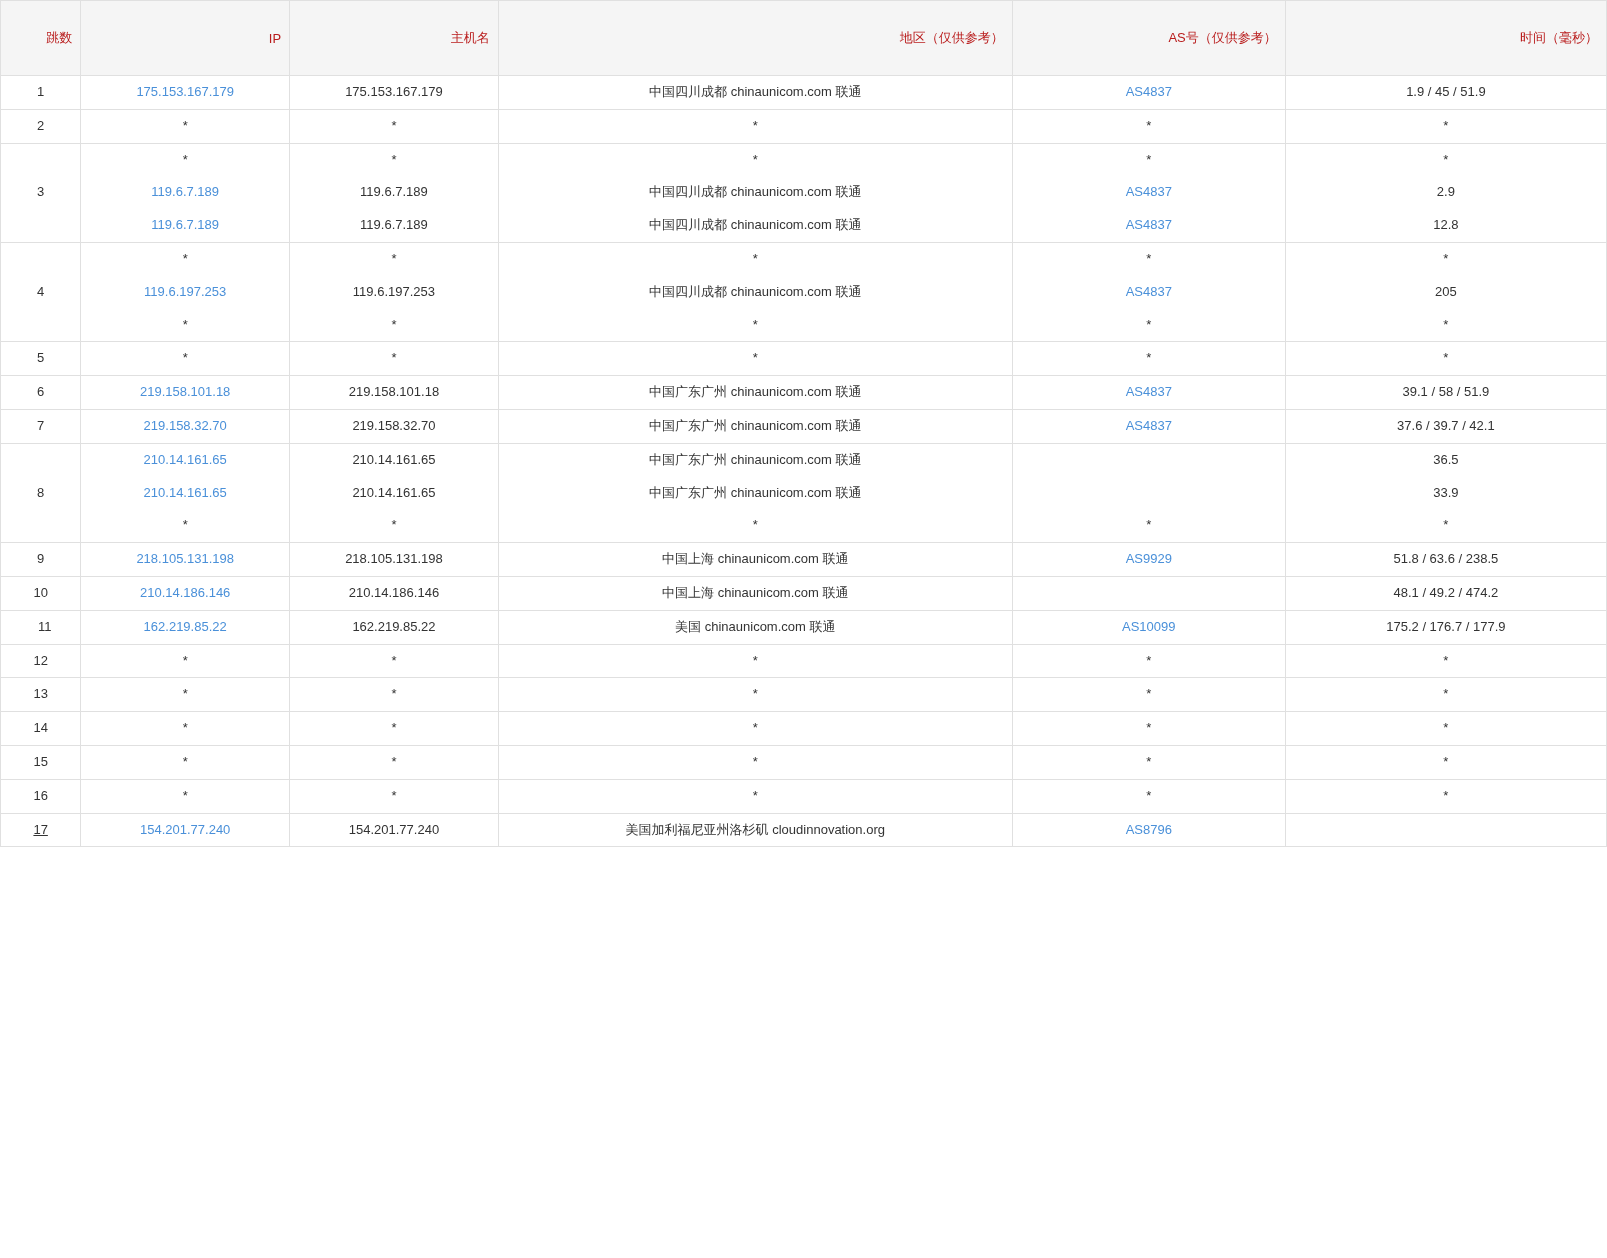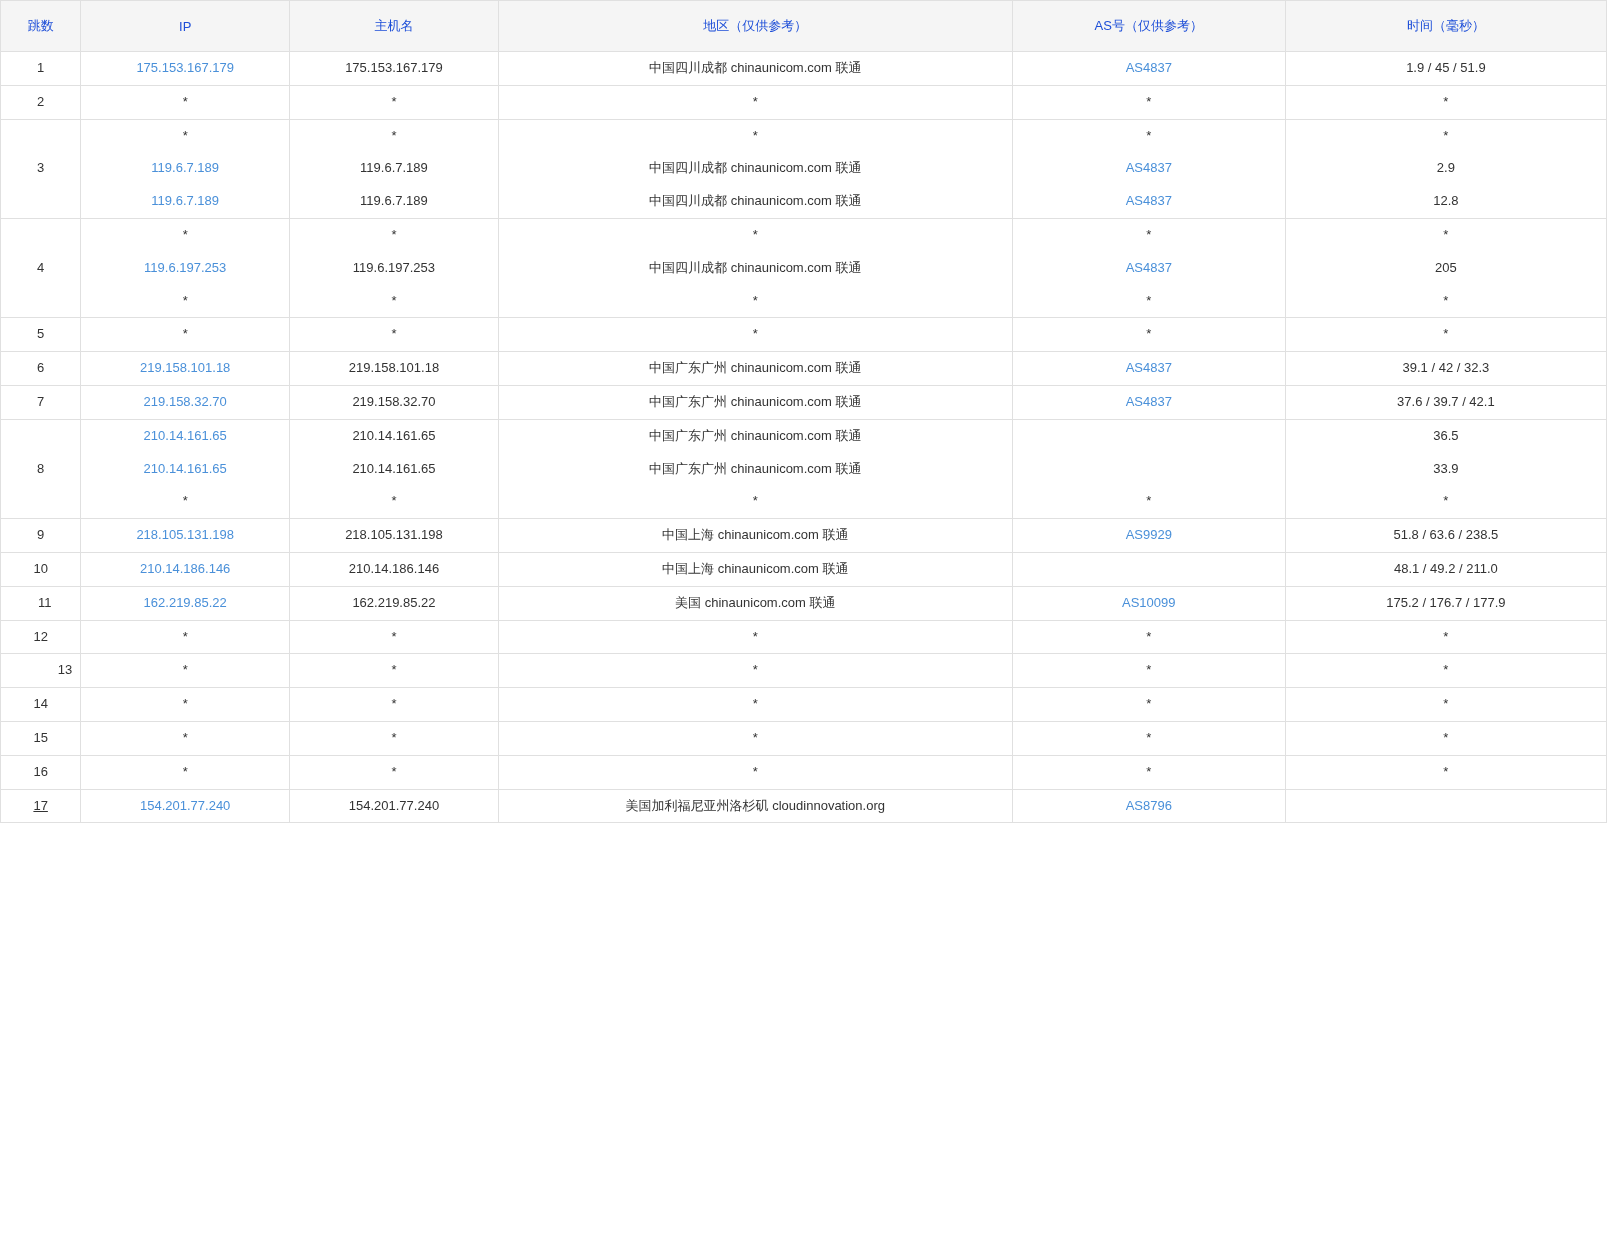--- a/index.html
+++ b/index.html
@@ -15,26 +15,26 @@
     }
     table {
       width: 100%;
       border-collapse: collapse;
       table-layout: fixed;
     }
     thead tr {
       background: #f5f5f5;
     }
     th {
-      padding: 16px 8px;
-      text-align: center;
+      padding: 28px 8px;
+      text-align: right;
       font-weight: 500;
       font-size: 13px;
       border: 1px solid #e0e0e0;
-      color: #1d4ed8;
+      color: #b91c1c;
     }
     td {
       padding: 6px 8px;
       text-align: center;
       border-left: 1px solid #e0e0e0;
       border-right: 1px solid #e0e0e0;
       color: #333;
       font-size: 13px;
       line-height: 1.6;
     }
@@ -142,21 +142,21 @@
           <td>*</td>
           <td>*</td>
           <td>*</td>
         </tr>
         <tr class="single-row">
           <td rowspan="1" style="vertical-align: middle; border-top: 1px solid rgb(224, 224, 224); border-bottom: 1px solid rgb(224, 224, 224);">6</td>
           <td><a href="#" class="link-blue">219.158.101.18</a></td>
           <td>219.158.101.18</td>
           <td>中国广东广州 chinaunicom.com 联通</td>
           <td><a href="#" class="link-blue">AS4837</a></td>
-          <td>39.1 / 42 / 32.3</td>
+          <td>39.1 / 58 / 51.9</td>
         </tr>
         <tr class="single-row">
           <td rowspan="1" style="vertical-align: middle; border-top: 1px solid rgb(224, 224, 224); border-bottom: 1px solid rgb(224, 224, 224);">7</td>
           <td><a href="#" class="link-blue">219.158.32.70</a></td>
           <td>219.158.32.70</td>
           <td>中国广东广州 chinaunicom.com 联通</td>
           <td><a href="#" class="link-blue">AS4837</a></td>
           <td>37.6 / 39.7 / 42.1</td>
         </tr>
         <tr class="row-group-start">
@@ -188,40 +188,40 @@
           <td>中国上海 chinaunicom.com 联通</td>
           <td><a href="#" class="link-blue">AS9929</a></td>
           <td>51.8 / 63.6 / 238.5</td>
         </tr>
         <tr class="single-row">
           <td rowspan="1" style="vertical-align: middle; border-top: 1px solid rgb(224, 224, 224); border-bottom: 1px solid rgb(224, 224, 224); text-align: center;">10</td>
           <td><a href="#" class="link-blue">210.14.186.146</a></td>
           <td>210.14.186.146</td>
           <td>中国上海 chinaunicom.com 联通</td>
           <td></td>
-          <td>48.1 / 49.2 / 211.0</td>
+          <td>48.1 / 49.2 / 474.2</td>
         </tr>
         <tr class="single-row">
           <td rowspan="1" style="vertical-align: middle; border-top: 1px solid rgb(224, 224, 224); border-bottom: 1px solid rgb(224, 224, 224); padding-left: 16px;">11</td>
           <td><a href="#" class="link-blue">162.219.85.22</a></td>
           <td>162.219.85.22</td>
           <td>美国 chinaunicom.com 联通</td>
           <td><a href="#" class="link-blue">AS10099</a></td>
           <td>175.2 / 176.7 / 177.9</td>
         </tr>
         <tr class="single-row">
           <td rowspan="1" style="vertical-align: middle; border-top: 1px solid rgb(224, 224, 224); border-bottom: 1px solid rgb(224, 224, 224);">12</td>
           <td>*</td>
           <td>*</td>
           <td>*</td>
           <td>*</td>
           <td>*</td>
         </tr>
         <tr class="single-row">
-          <td rowspan="1" style="vertical-align: middle; border-top: 1px solid rgb(224, 224, 224); border-bottom: 1px solid rgb(224, 224, 224); text-align: right;">13</td>
+          <td rowspan="1" style="vertical-align: middle; border-top: 1px solid rgb(224, 224, 224); border-bottom: 1px solid rgb(224, 224, 224);">13</td>
           <td>*</td>
           <td>*</td>
           <td>*</td>
           <td>*</td>
           <td>*</td>
         </tr>
         <tr class="single-row">
           <td rowspan="1" style="vertical-align: middle; border-top: 1px solid rgb(224, 224, 224); border-bottom: 1px solid rgb(224, 224, 224);">14</td>
           <td>*</td>
           <td>*</td>

